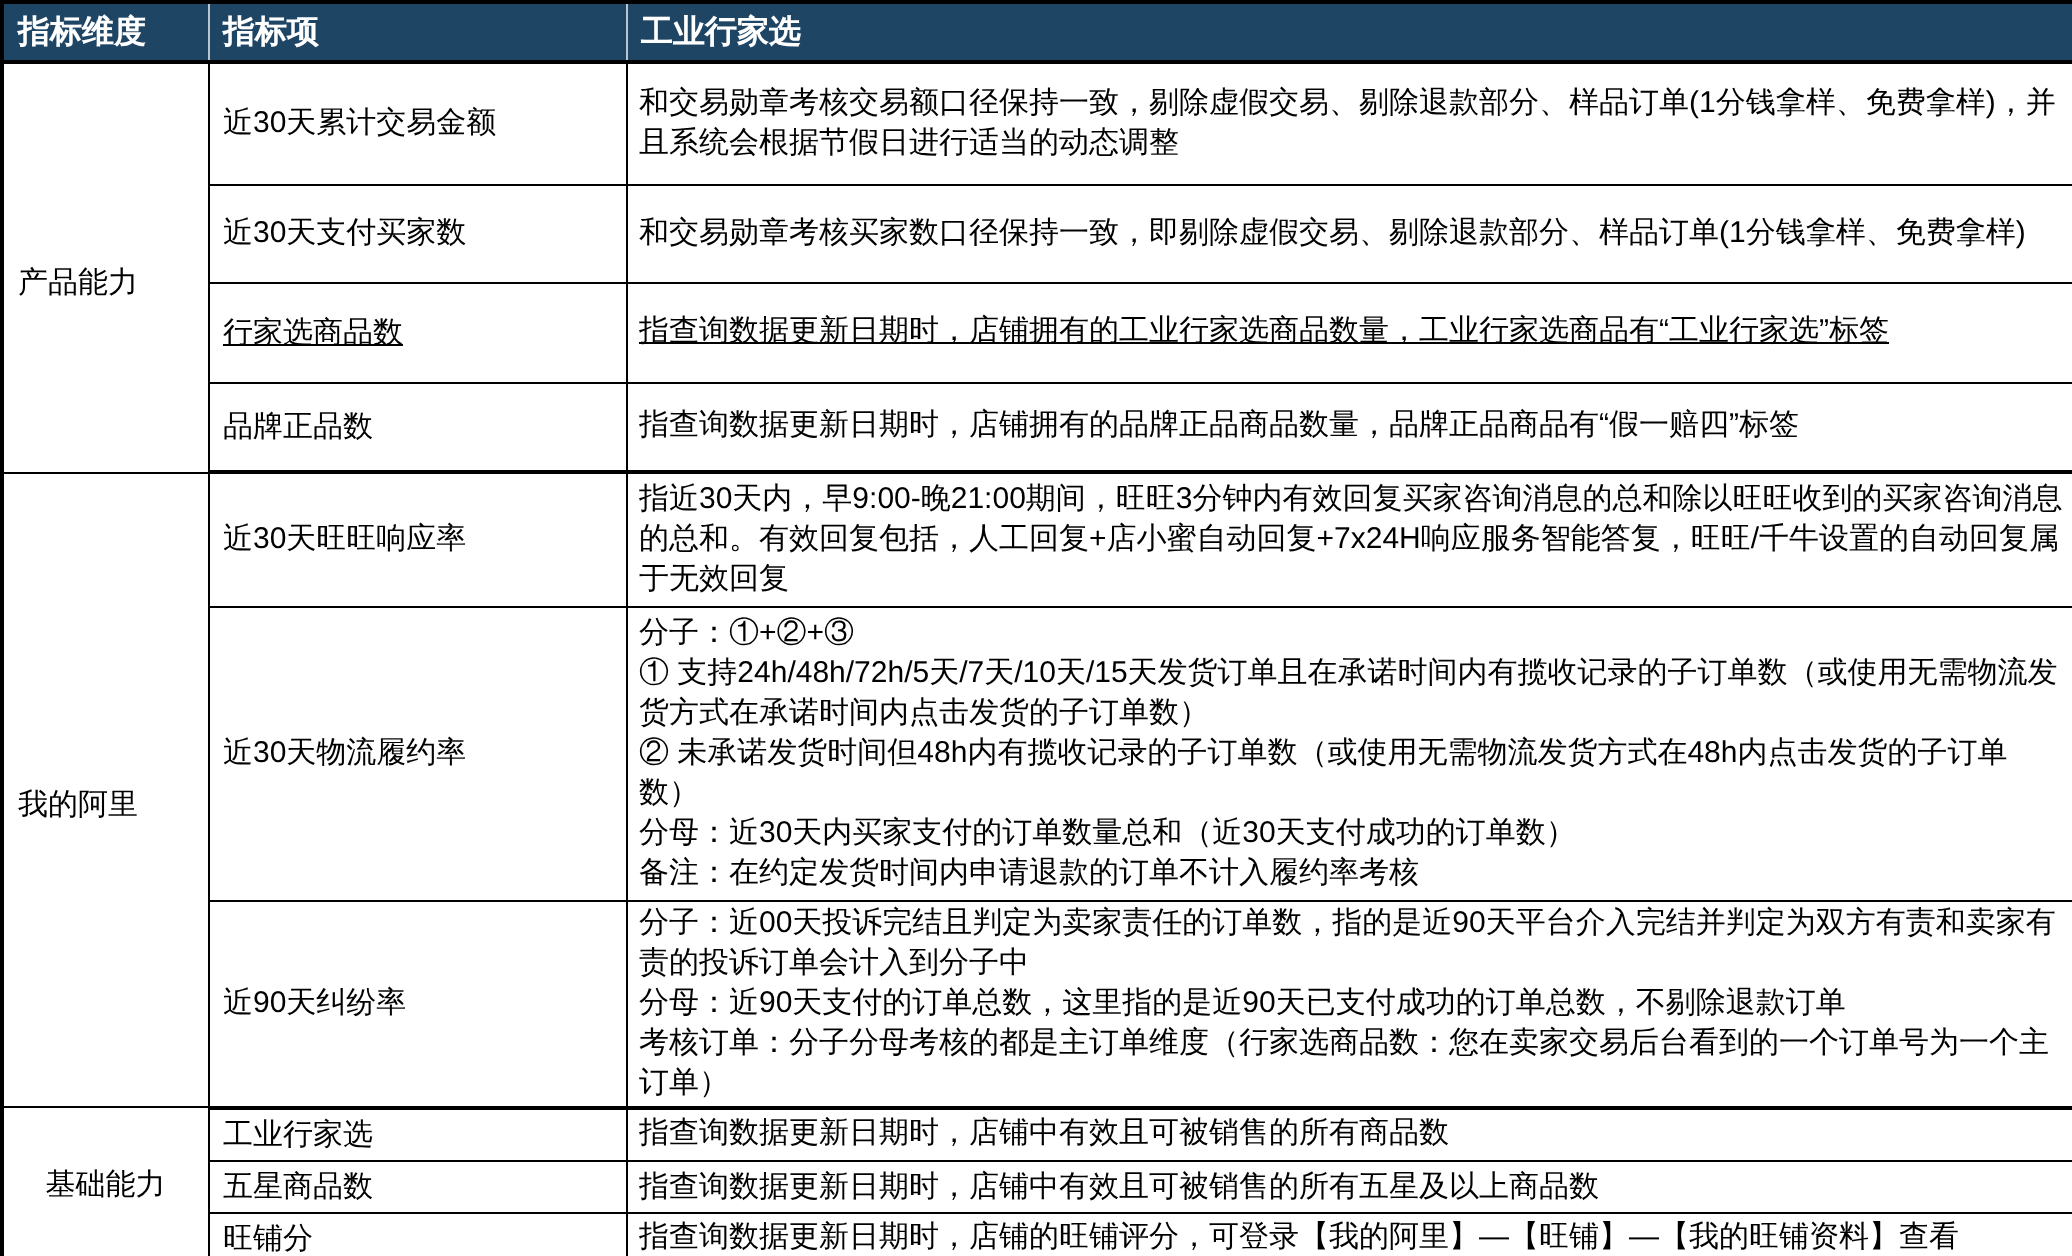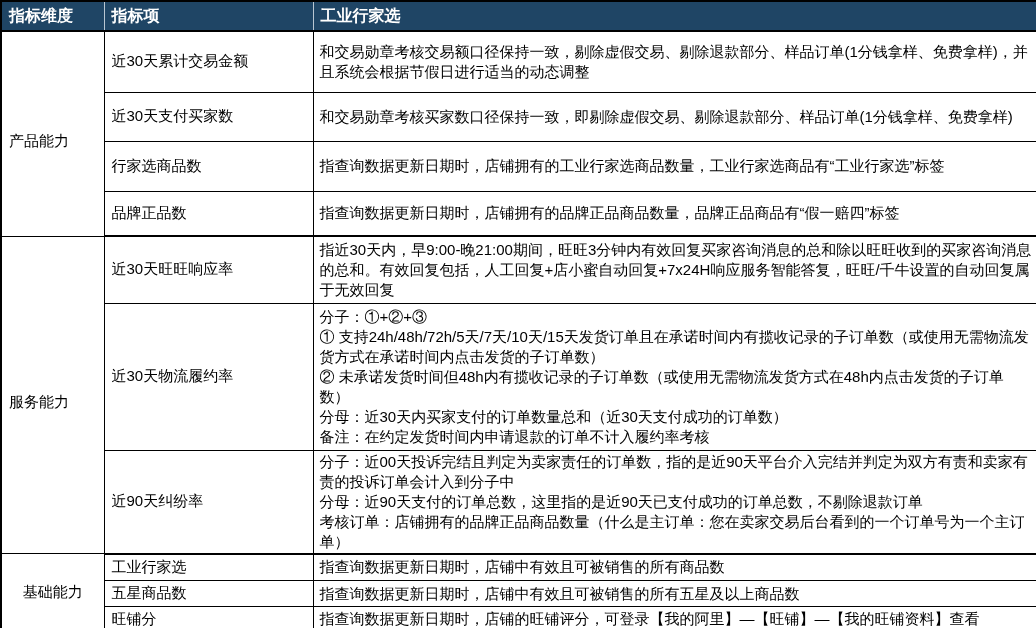--- a/index.html
+++ b/index.html
@@ -24,21 +24,21 @@
     background:#fff;
   }
   td.dim  { padding:18px 4px 2px 7px; }
   td.dim.center { text-align:center; padding:2px 2px; }
   td.item { padding:2px 4px 2px 7px; }
   td.desc { padding:1px 4px 1px 6px; line-height:20px; white-space:pre-wrap;margin-left:11px; }
   tr.sec-end td { border-bottom:2px solid #000; }
   
   tr.h61  { height:61px; }
   tr.h49  { height:49px; }
-  tr.h50  { height:50px; }
+  tr.h50  { height:50px;text-decoration:underline; }
   tr.h45  { height:45px;padding-left:24px; }
   tr.h67  { height:67px; }
   tr.h147 { height:147px; }
   tr.h98  { height:98px; }
   tr.h27  { height:27px; }
   tr.h26  { height:26px; }
 </style>
 </head>
 <body>
 
@@ -69,37 +69,37 @@
     <tr class="h50">
       <td class="item">行家选商品数</td>
       <td class="desc">指查询数据更新日期时，店铺拥有的工业行家选商品数量，工业行家选商品有“工业行家选”标签</td>
     </tr>
     <tr class="h45 sec-end">
       <td class="item">品牌正品数</td>
       <td class="desc">指查询数据更新日期时，店铺拥有的品牌正品商品数量，品牌正品商品有“假一赔四”标签</td>
     </tr>
 
     <tr class="h67">
-      <td class="dim" rowspan="3">服务能力</td>
+      <td class="dim" rowspan="3">我的阿里</td>
       <td class="item">近30天旺旺响应率</td>
       <td class="desc">指近30天内，早9:00-晚21:00期间，旺旺3分钟内有效回复买家咨询消息的总和除以旺旺收到的买家咨询消息的总和。有效回复包括，人工回复+店小蜜自动回复+7x24H响应服务智能答复，旺旺/千牛设置的自动回复属于无效回复</td>
     </tr>
     <tr class="h147">
       <td class="item">近30天物流履约率</td>
       <td class="desc">分子：①+②+③
 ① 支持24h/48h/72h/5天/7天/10天/15天发货订单且在承诺时间内有揽收记录的子订单数（或使用无需物流发货方式在承诺时间内点击发货的子订单数）
 ② 未承诺发货时间但48h内有揽收记录的子订单数（或使用无需物流发货方式在48h内点击发货的子订单数）
 分母：近30天内买家支付的订单数量总和（近30天支付成功的订单数）
 备注：在约定发货时间内申请退款的订单不计入履约率考核</td>
     </tr>
     <tr class="h98 sec-end">
       <td class="item">近90天纠纷率</td>
       <td class="desc">分子：近00天投诉完结且判定为卖家责任的订单数，指的是近90天平台介入完结并判定为双方有责和卖家有责的投诉订单会计入到分子中
 分母：近90天支付的订单总数，这里指的是近90天已支付成功的订单总数，不剔除退款订单
-考核订单：店铺拥有的品牌正品商品数量（什么是主订单：您在卖家交易后台看到的一个订单号为一个主订单）</td>
+考核订单：分子分母考核的都是主订单维度（行家选商品数：您在卖家交易后台看到的一个订单号为一个主订单）</td>
     </tr>
 
     <tr class="h27">
       <td class="dim center" rowspan="3">基础能力</td>
       <td class="item">工业行家选</td>
       <td class="desc">指查询数据更新日期时，店铺中有效且可被销售的所有商品数</td>
     </tr>
     <tr class="h26">
       <td class="item">五星商品数</td>
       <td class="desc">指查询数据更新日期时，店铺中有效且可被销售的所有五星及以上商品数</td>

